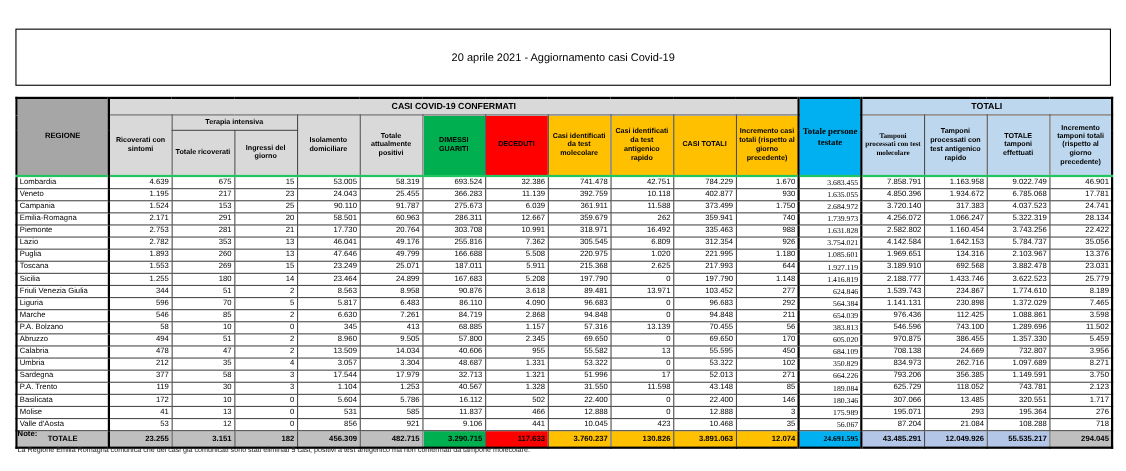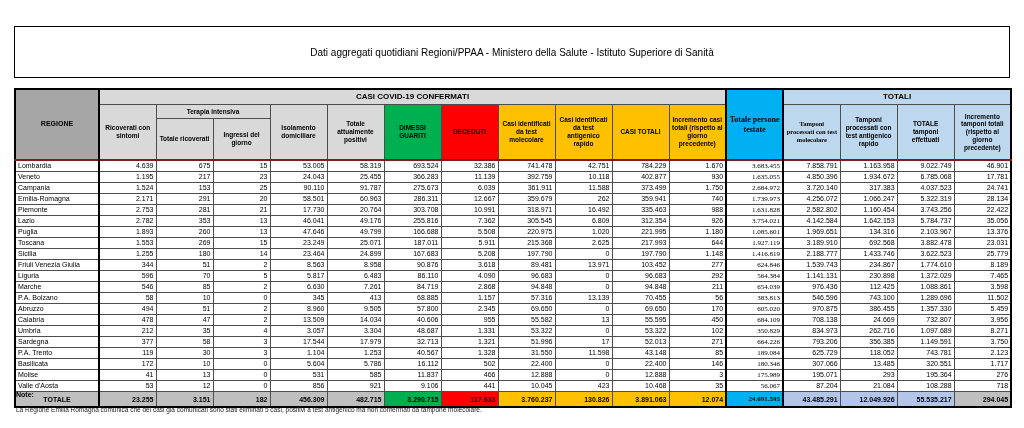--- a/index.html
+++ b/index.html
@@ -6,21 +6,21 @@
   .page{position:relative;width:1024px;height:428px;background:#fff;
         font-family:"Liberation Sans",sans-serif;color:#000;overflow:hidden;}
   .title-box{position:absolute;left:14px;top:26px;width:994px;height:50px;
         border:1px solid #000;display:flex;flex-direction:column;justify-content:space-evenly;
         text-align:center;font-size:10px;}
   .covid-table{position:absolute;left:14px;top:88px;width:996px;border-collapse:collapse;
         table-layout:fixed;border:2px solid #000;}
   .covid-table th,.covid-table td{border:1px solid #4d4d4d;padding:0 2px;overflow:hidden;}
   .covid-table thead th{font-size:6.5px;font-weight:bold;line-height:1.2;text-align:center;
         background:#d9d9d9;white-space:normal;}
-  thead{border-bottom:2px solid #7f1d1d;}
+  thead{border-bottom:2px solid #22c55e;}
   tr.banner-row th{height:14px;font-size:8px;}
   tr.sub1 th{height:13px;}
   tr.sub2 th{height:40px;}
   .regione-h{background:#a6a6a6 !important;border-right:2px solid #000 !important;font-size:7px !important;}
   .green{background:#00b050 !important;}
   .red{background:#ff0000 !important;}
   .yellow{background:#ffc000 !important;}
   .cyan{background:#00b0f0 !important;}
   .ltblue{background:#bdd7ee !important;}
   .t-gray{background:#bfbfbf !important;}
@@ -34,21 +34,21 @@
   .note{position:absolute;left:16px;top:391px;font-size:7px;}
   .note-label{font-weight:bold;margin-bottom:8px;}
   .note-text{font-size:6.5px;color:#222;}
 </style>
 </head>
 <body>
 
 <div class="page">
 
   <div class="title-box">
-    <div>Dati aggregati quotidiani Regioni/PPAA - Ministero della Salute - Istituto Superiore di Sanità</div>
+    <div>20 aprile 2021 - Aggiornamento casi Covid-19</div>
   </div>
 
   <table class="covid-table">
     <colgroup>
       <col style="width:84px">
       <col span="16" style="width:57px">
     </colgroup>
     <thead>
       <tr class="banner-row">
         <th rowspan="3" class="regione-h">REGIONE</th>

